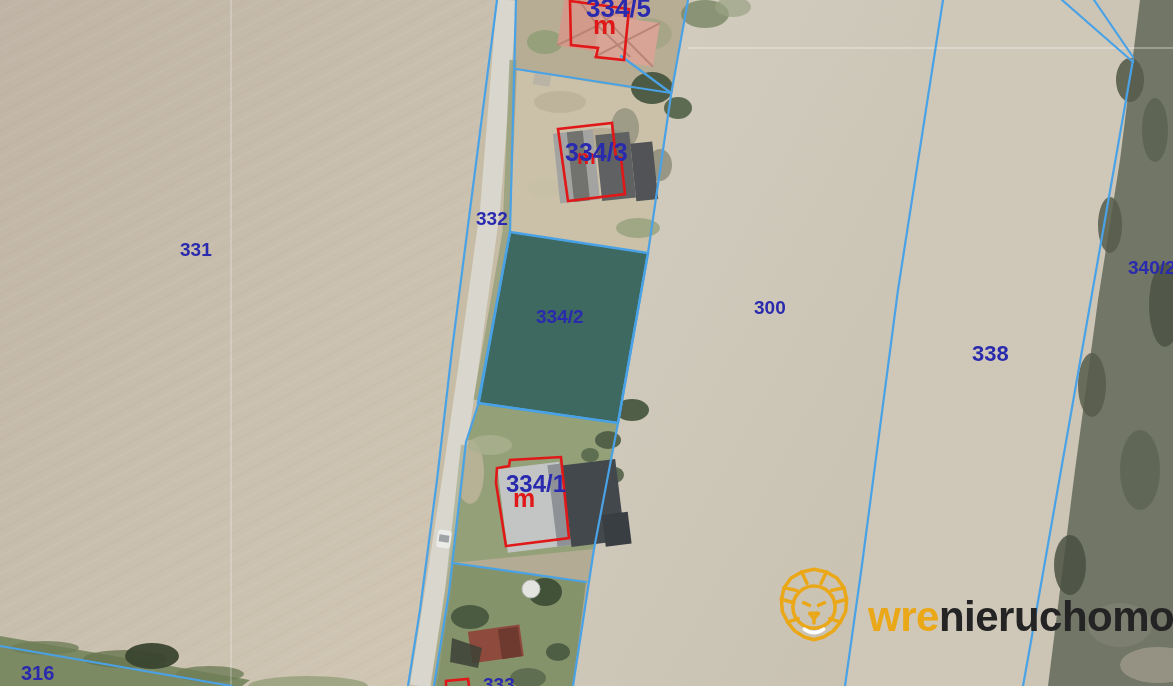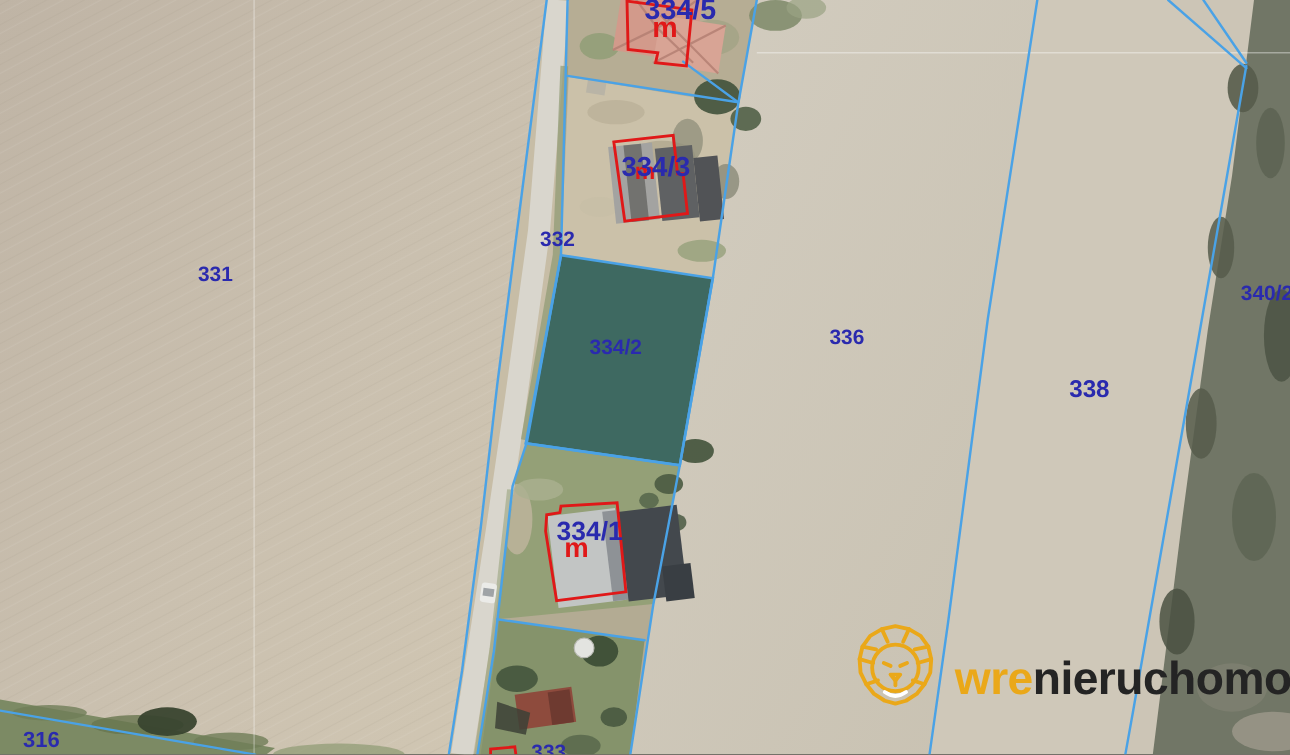--- a/index.html
+++ b/index.html
@@ -178,29 +178,29 @@
 
     <g fill="none" stroke="#e01818" stroke-width="2.6" stroke-linejoin="miter">
       <path d="M 570,1 L 629,9 L 624,60 L 596,57 L 598,48 L 571,45 Z"></path>
       <path d="M 558,129 L 612,123 L 616,158 L 621,158 L 625,194 L 568,201 Z"></path>
       <path d="M 496,483 L 497,468 L 509,466 L 510,460 L 561,457 L 569,538 L 506,546 Z"></path>
       <path d="M 446,686 L 446,681 L 468,679 L 469,686"></path>
     </g>
   </svg>
 
   <div class="parcel-label" style="left:180px;top:240px;font-size:19px;">331</div>
-  <div class="parcel-label" style="left:491px;top:209px;font-size:19px;">332</div>
+  <div class="parcel-label" style="left:476px;top:209px;font-size:19px;">332</div>
   <div class="parcel-label" style="left:586px;top:-5px;font-size:26px;">334/5</div>
   <div class="bmark" style="left:593px;top:12px;font-size:26px;">m</div>
   <div class="bmark" style="left:577px;top:146px;font-size:21px;">m</div>
   <div class="parcel-label" style="left:565px;top:140px;font-size:25px;">334/3</div>
   <div class="parcel-label" style="left:536px;top:307px;font-size:19px;">334/2</div>
   <div class="parcel-label" style="left:506px;top:472px;font-size:24px;">334/1</div>
   <div class="bmark" style="left:513px;top:486px;font-size:25px;">m</div>
-  <div class="parcel-label" style="left:754px;top:298px;font-size:19px;">336</div>
+  <div class="parcel-label" style="left:754px;top:298px;font-size:19px;">300</div>
   <div class="parcel-label" style="left:972px;top:343px;font-size:22px;">338</div>
   <div class="parcel-label" style="left:1128px;top:258px;font-size:19px;">340/2</div>
   <div class="parcel-label" style="left:483px;top:651px;font-size:19px;margin-top:24px;">333</div>
   <div class="parcel-label" style="left:21px;top:663px;font-size:20px;">316</div>
 
   <div id="watermark">
     <svg width="88" height="88" viewBox="0 0 100 100">
       <g fill="none" stroke="#eaa819" stroke-width="4" stroke-linejoin="round" stroke-linecap="round">
         <polygon points="50,6 64,9 76,16 84,27 87,40 86,54 80,66 72,76 61,83 50,86 39,83 28,76 20,66 14,54 13,40 16,27 24,16 36,9"></polygon>
         <path d="M36,9 L42,22 M64,9 L58,22 M16,27 L30,30 M84,27 L70,30 M13,40 L27,44 M87,40 L73,44"></path>

